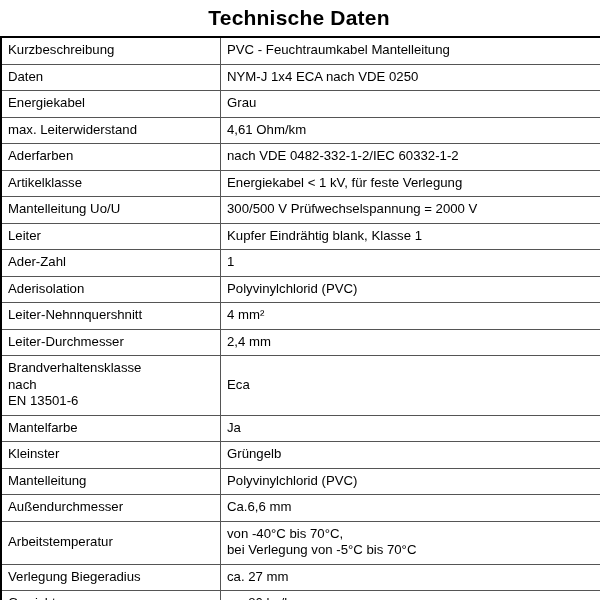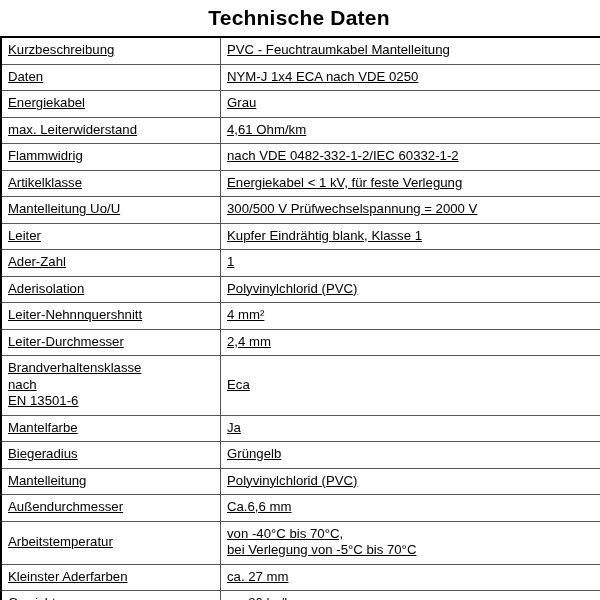--- a/index.html
+++ b/index.html
@@ -38,21 +38,20 @@
     border-bottom: 2px solid #000;
     border-left: 2px solid #000;
     border-right: 2px solid #000;
   }
   table.spec td {
     border: 1px solid #555;
     font-size: 13.2px;
     padding: 4px 6px 5px 6px;
     vertical-align: middle;
     line-height: 1.25;
-    text-decoration: underline;
   }
   td.key {
     width: 206px;
   }
   td.val {
     width: 390px;
   }
   .multi {
     white-space: pre-line;
   }
@@ -74,21 +73,21 @@
       </tr>
       <tr>
         <td class="key multi">Energiekabel</td>
         <td class="val multi">Grau</td>
       </tr>
       <tr>
         <td class="key multi">max. Leiterwiderstand</td>
         <td class="val multi">4,61 Ohm/km</td>
       </tr>
       <tr>
-        <td class="key multi">Flammwidrig</td>
+        <td class="key multi">Aderfarben</td>
         <td class="val multi">nach VDE 0482-332-1-2/IEC 60332-1-2</td>
       </tr>
       <tr>
         <td class="key multi">Artikelklasse</td>
         <td class="val multi">Energiekabel &lt; 1 kV, für feste Verlegung</td>
       </tr>
       <tr>
         <td class="key multi">Mantelleitung Uo/U</td>
         <td class="val multi">300/500 V Prüfwechselspannung = 2000 V</td>
       </tr>
@@ -116,38 +115,38 @@
         <td class="key multi">Brandverhaltensklasse
 nach
 EN 13501-6</td>
         <td class="val multi">Eca</td>
       </tr>
       <tr>
         <td class="key multi">Mantelfarbe</td>
         <td class="val multi">Ja</td>
       </tr>
       <tr>
-        <td class="key multi">Biegeradius</td>
+        <td class="key multi">Kleinster</td>
         <td class="val multi">Grüngelb</td>
       </tr>
       <tr>
         <td class="key multi">Mantelleitung</td>
         <td class="val multi">Polyvinylchlorid (PVC)</td>
       </tr>
       <tr>
         <td class="key multi">Außendurchmesser</td>
         <td class="val multi">Ca.6,6 mm</td>
       </tr>
       <tr>
         <td class="key multi">Arbeitstemperatur</td>
         <td class="val multi">von -40°C bis 70°C,
 bei Verlegung von -5°C bis 70°C</td>
       </tr>
       <tr>
-        <td class="key multi">Kleinster Aderfarben</td>
+        <td class="key multi">Verlegung Biegeradius</td>
         <td class="val multi">ca. 27 mm</td>
       </tr>
       <tr>
         <td class="key multi">Gewicht</td>
         <td class="val multi">ca. 80 kg/km</td>
       </tr>
     </tbody>
   </table>
 </div>
 

